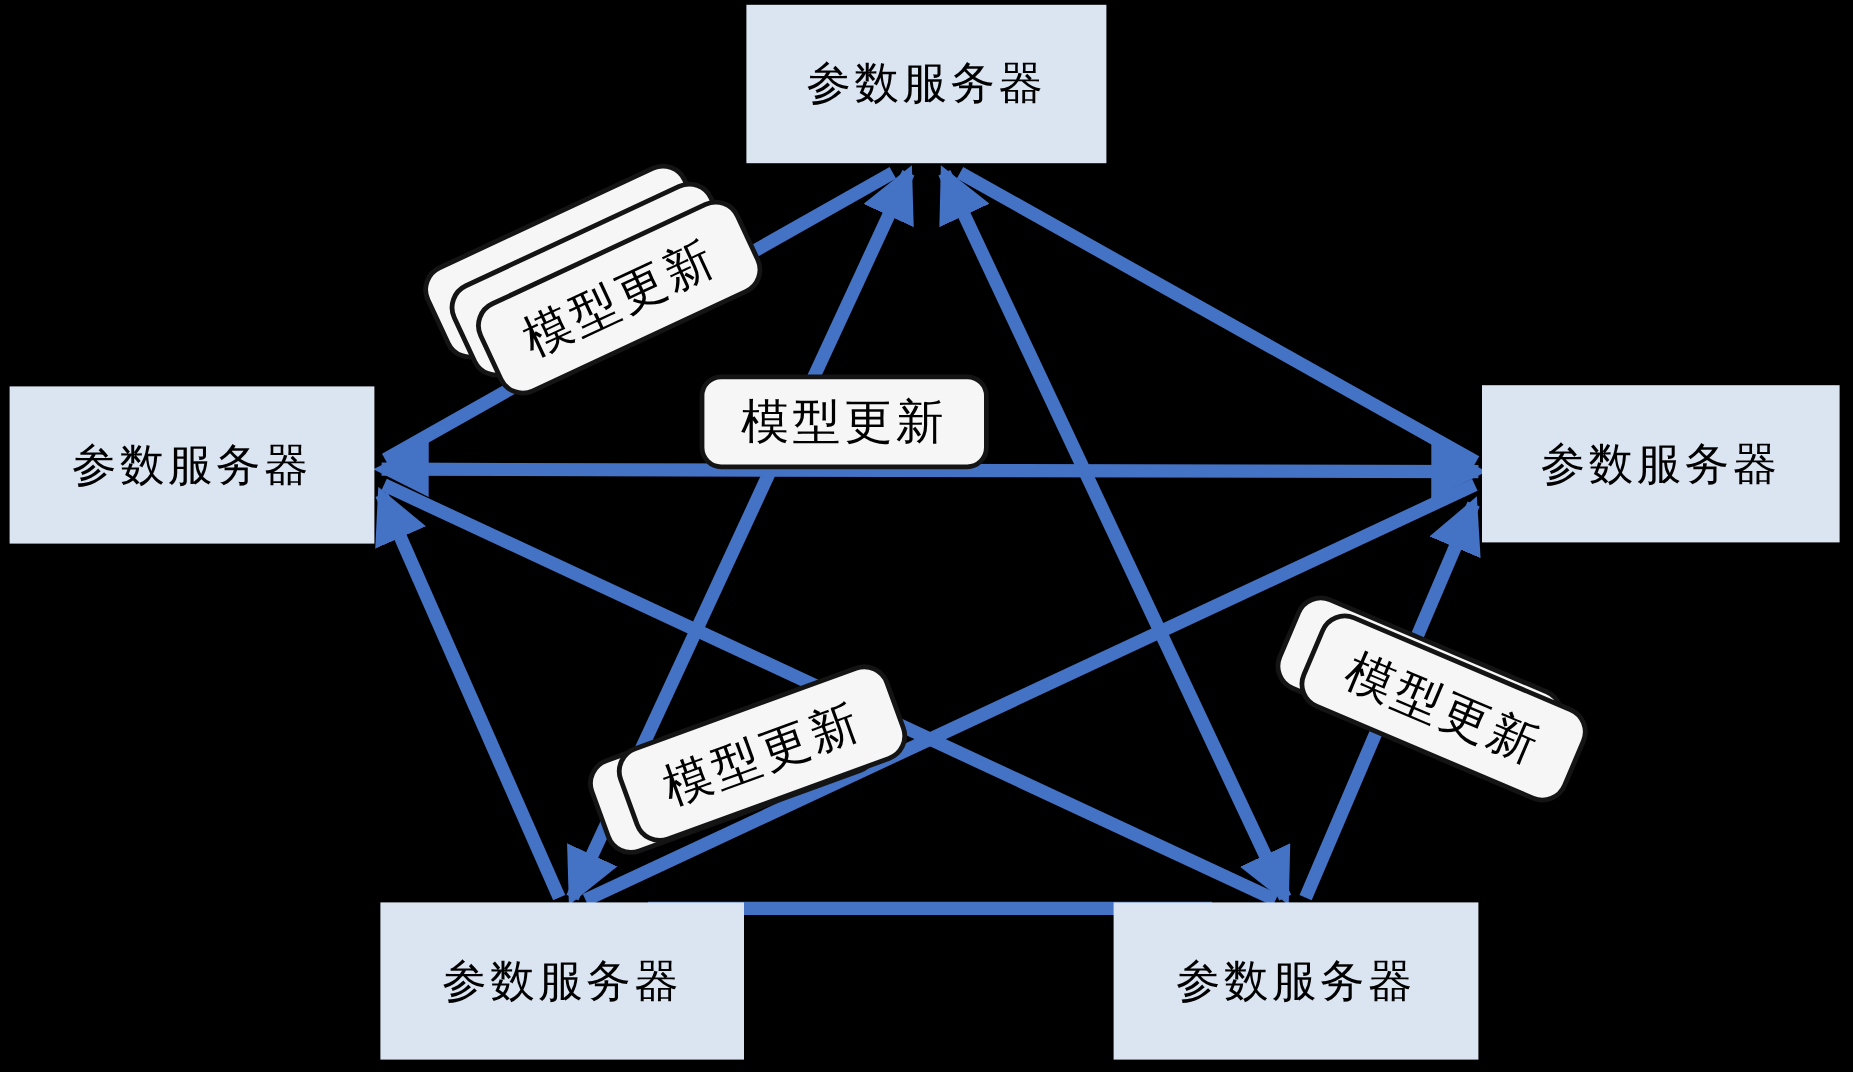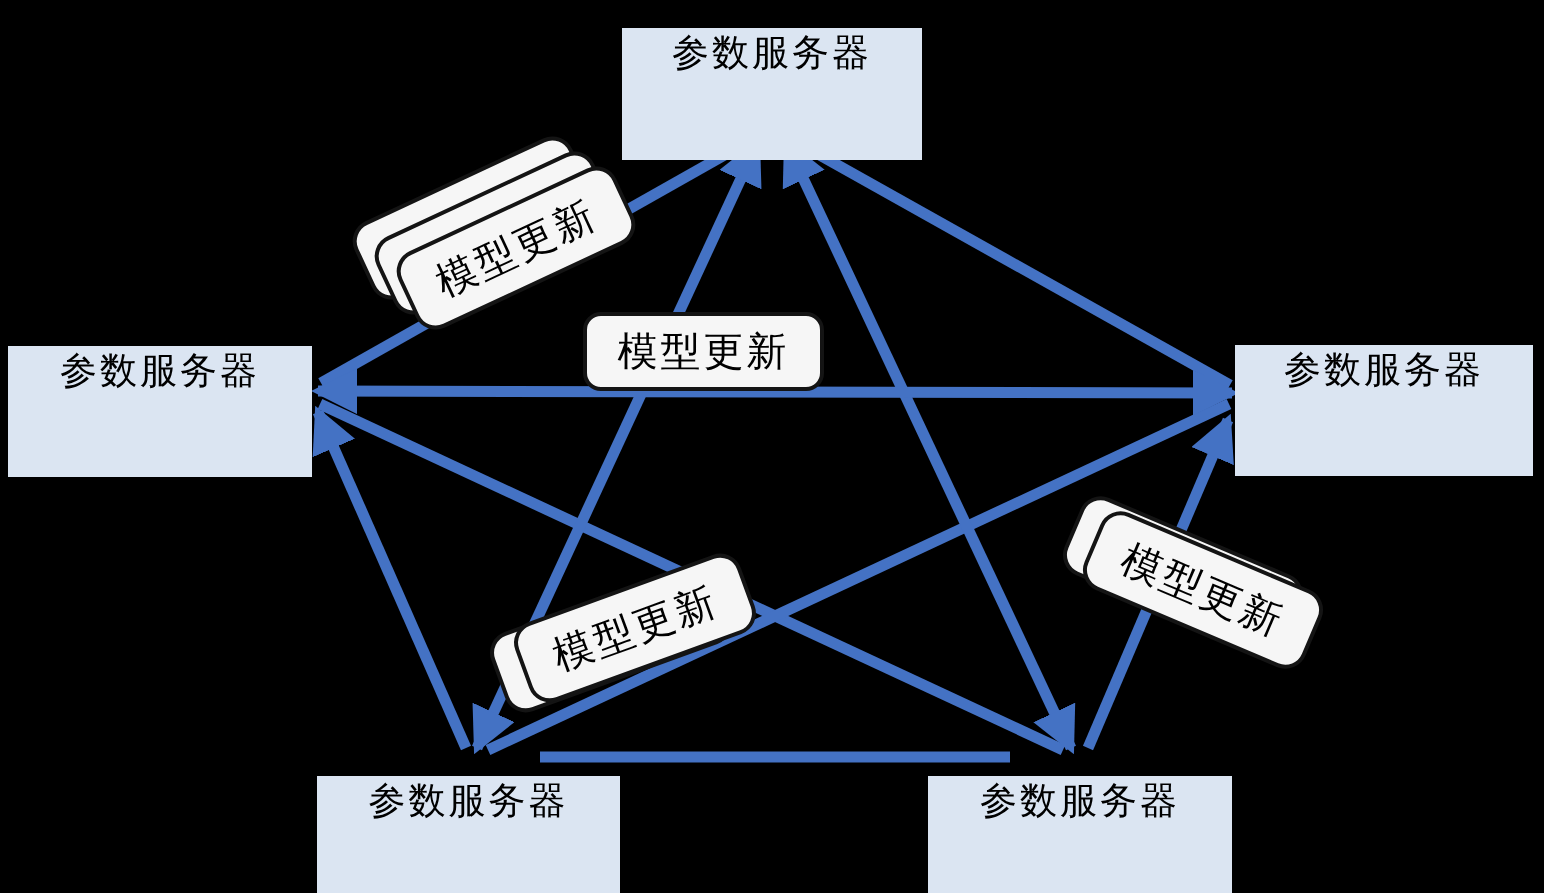--- a/index.html
+++ b/index.html
@@ -23,27 +23,26 @@
   }
   .arrow-layer line {
     stroke: #4472c4;
     stroke-width: 11;
   }
   .node {
     position: absolute;
     background: #dbe5f2;
     color: #000000;
     display: flex;
-    align-items: flex-start;
+    align-items: center;
     justify-content: center;
     font-size: 37px;
     letter-spacing: 3px;
     z-index: 2;
     white-space: nowrap;
-    margin-top: 24px;
   }
   .node-top          { left: 622px;  top: 4px;   width: 300px; height: 132px; }
   .node-left         { left: 8px;    top: 322px; width: 304px; height: 131px; }
   .node-right        { left: 1235px; top: 321px; width: 298px; height: 131px; }
   .node-bottom-left  { left: 317px;  top: 752px; width: 303px; height: 131px; }
   .node-bottom-right { left: 928px;  top: 752px; width: 304px; height: 131px; }
 
   .card {
     position: absolute;
     width: 240px;

